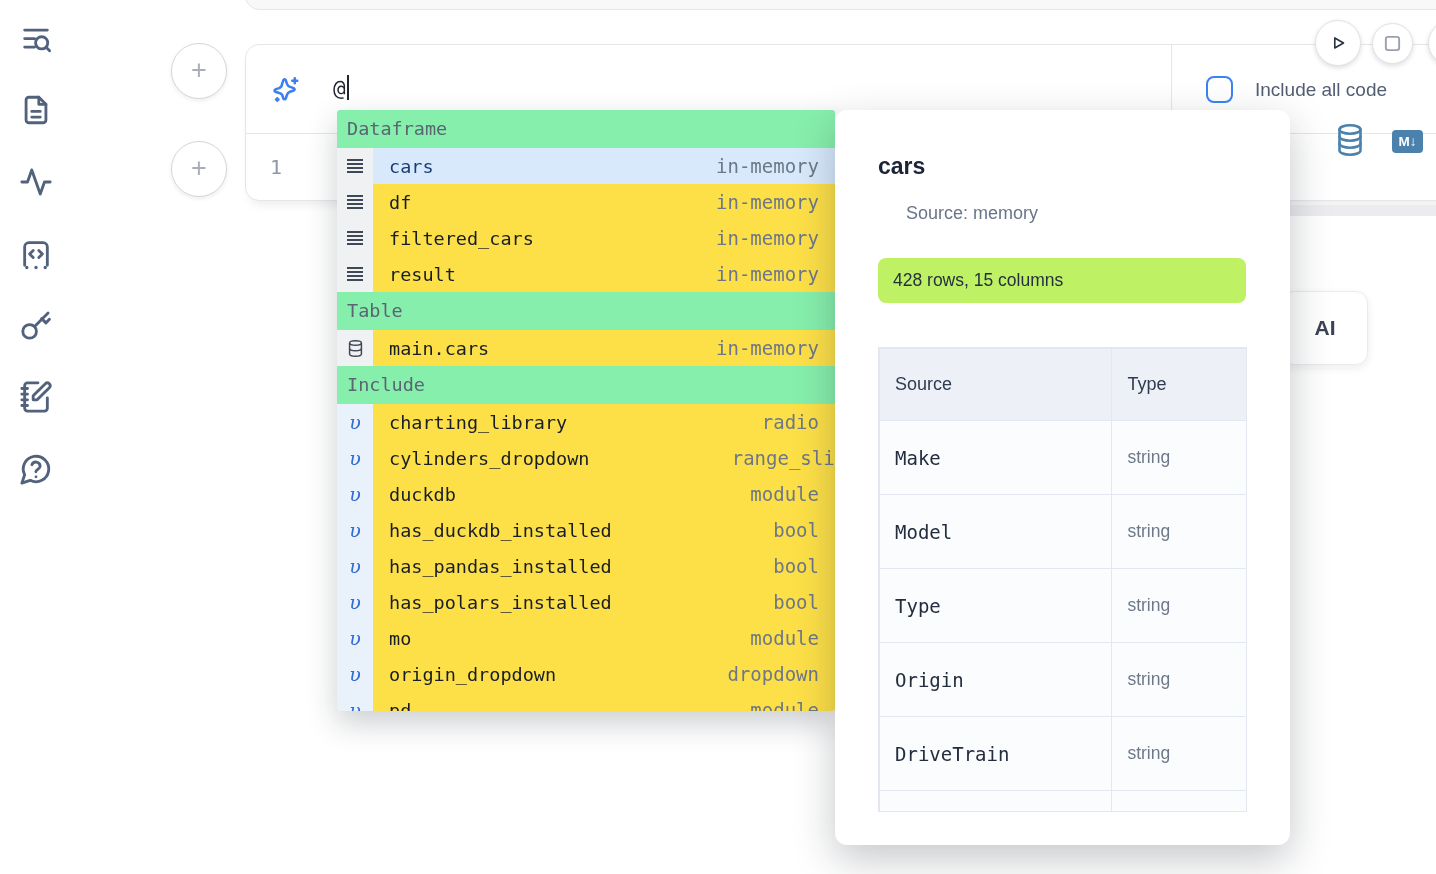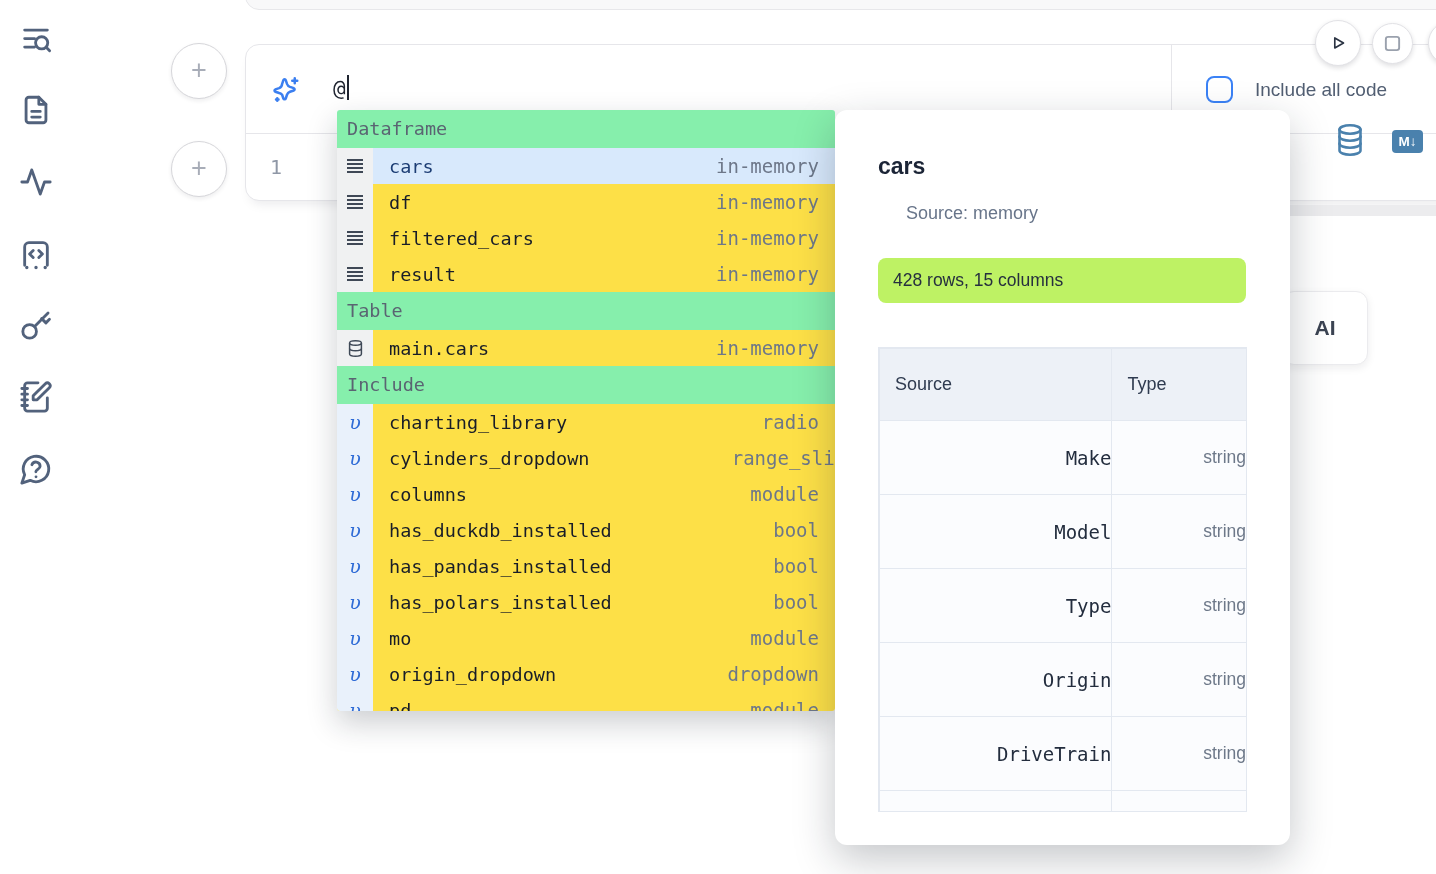--- a/index.html
+++ b/index.html
@@ -72,21 +72,21 @@
     border-radius:12px; box-shadow:0 14px 40px rgba(25,30,45,.25); overflow:hidden; }
   .pv-title { position:absolute; left:43px; top:43px; font-size:23px; font-weight:bold; color:#1b2436; }
   .pv-source { position:absolute; left:43px; top:93px; font-size:18px; color:#68758a;margin-left:28px; }
   .pv-badge { position:absolute; left:43px; top:148px; width:368px; height:45px; background:#bef264;
     border-radius:8px; font-size:17.5px; color:#262f3f; line-height:45px; padding-left:15px; }
   .pv-table-wrap { position:absolute; left:43px; top:237px; width:369px; height:465px; overflow:hidden;
     border:1px solid #e3e8f0; }
   table.pv-table { border-collapse:collapse; width:368px; }
   .pv-table th, .pv-table td { border:1px solid #e3e8f0; text-align:left; padding-left:15px; }
   .pv-table th { height:72px; background:#edf1f7; font-size:18px; font-weight:normal; color:#2f3b50; }
-  .pv-table td { height:74px; background:#fbfcfe;text-align:right; }
+  .pv-table td { height:74px; background:#fbfcfe; }
   .pv-table td.col-name { font-family:"DejaVu Sans Mono","Liberation Mono",monospace; font-size:19px; color:#232d3e; }
   .pv-table td.col-type { font-size:17.5px; color:#6d7889; }
   .pv-table .w1 { width:233px; } .pv-table .w2 { width:135px; }
 </style>
 </head>
 <body>
 
 <div class="sidebar">
   <div class="side-icon" style="top:23px">
     <svg viewBox="0 0 24 24" fill="none" stroke="currentColor" stroke-width="2" stroke-linecap="round" stroke-linejoin="round">
@@ -251,21 +251,21 @@
         <div class="ac-gutter var">
           <span class="upsilon">υ</span>
         </div>
         <div class="ac-name mono">cylinders_dropdown</div>
         <div class="ac-type mono clip">range_slider</div>
       </div>
       <div class="ac-row">
         <div class="ac-gutter var">
           <span class="upsilon">υ</span>
         </div>
-        <div class="ac-name mono">columns</div>
+        <div class="ac-name mono">duckdb</div>
         <div class="ac-type mono">module</div>
       </div>
       <div class="ac-row">
         <div class="ac-gutter var">
           <span class="upsilon">υ</span>
         </div>
         <div class="ac-name mono">has_duckdb_installed</div>
         <div class="ac-type mono">bool</div>
       </div>
       <div class="ac-row">

